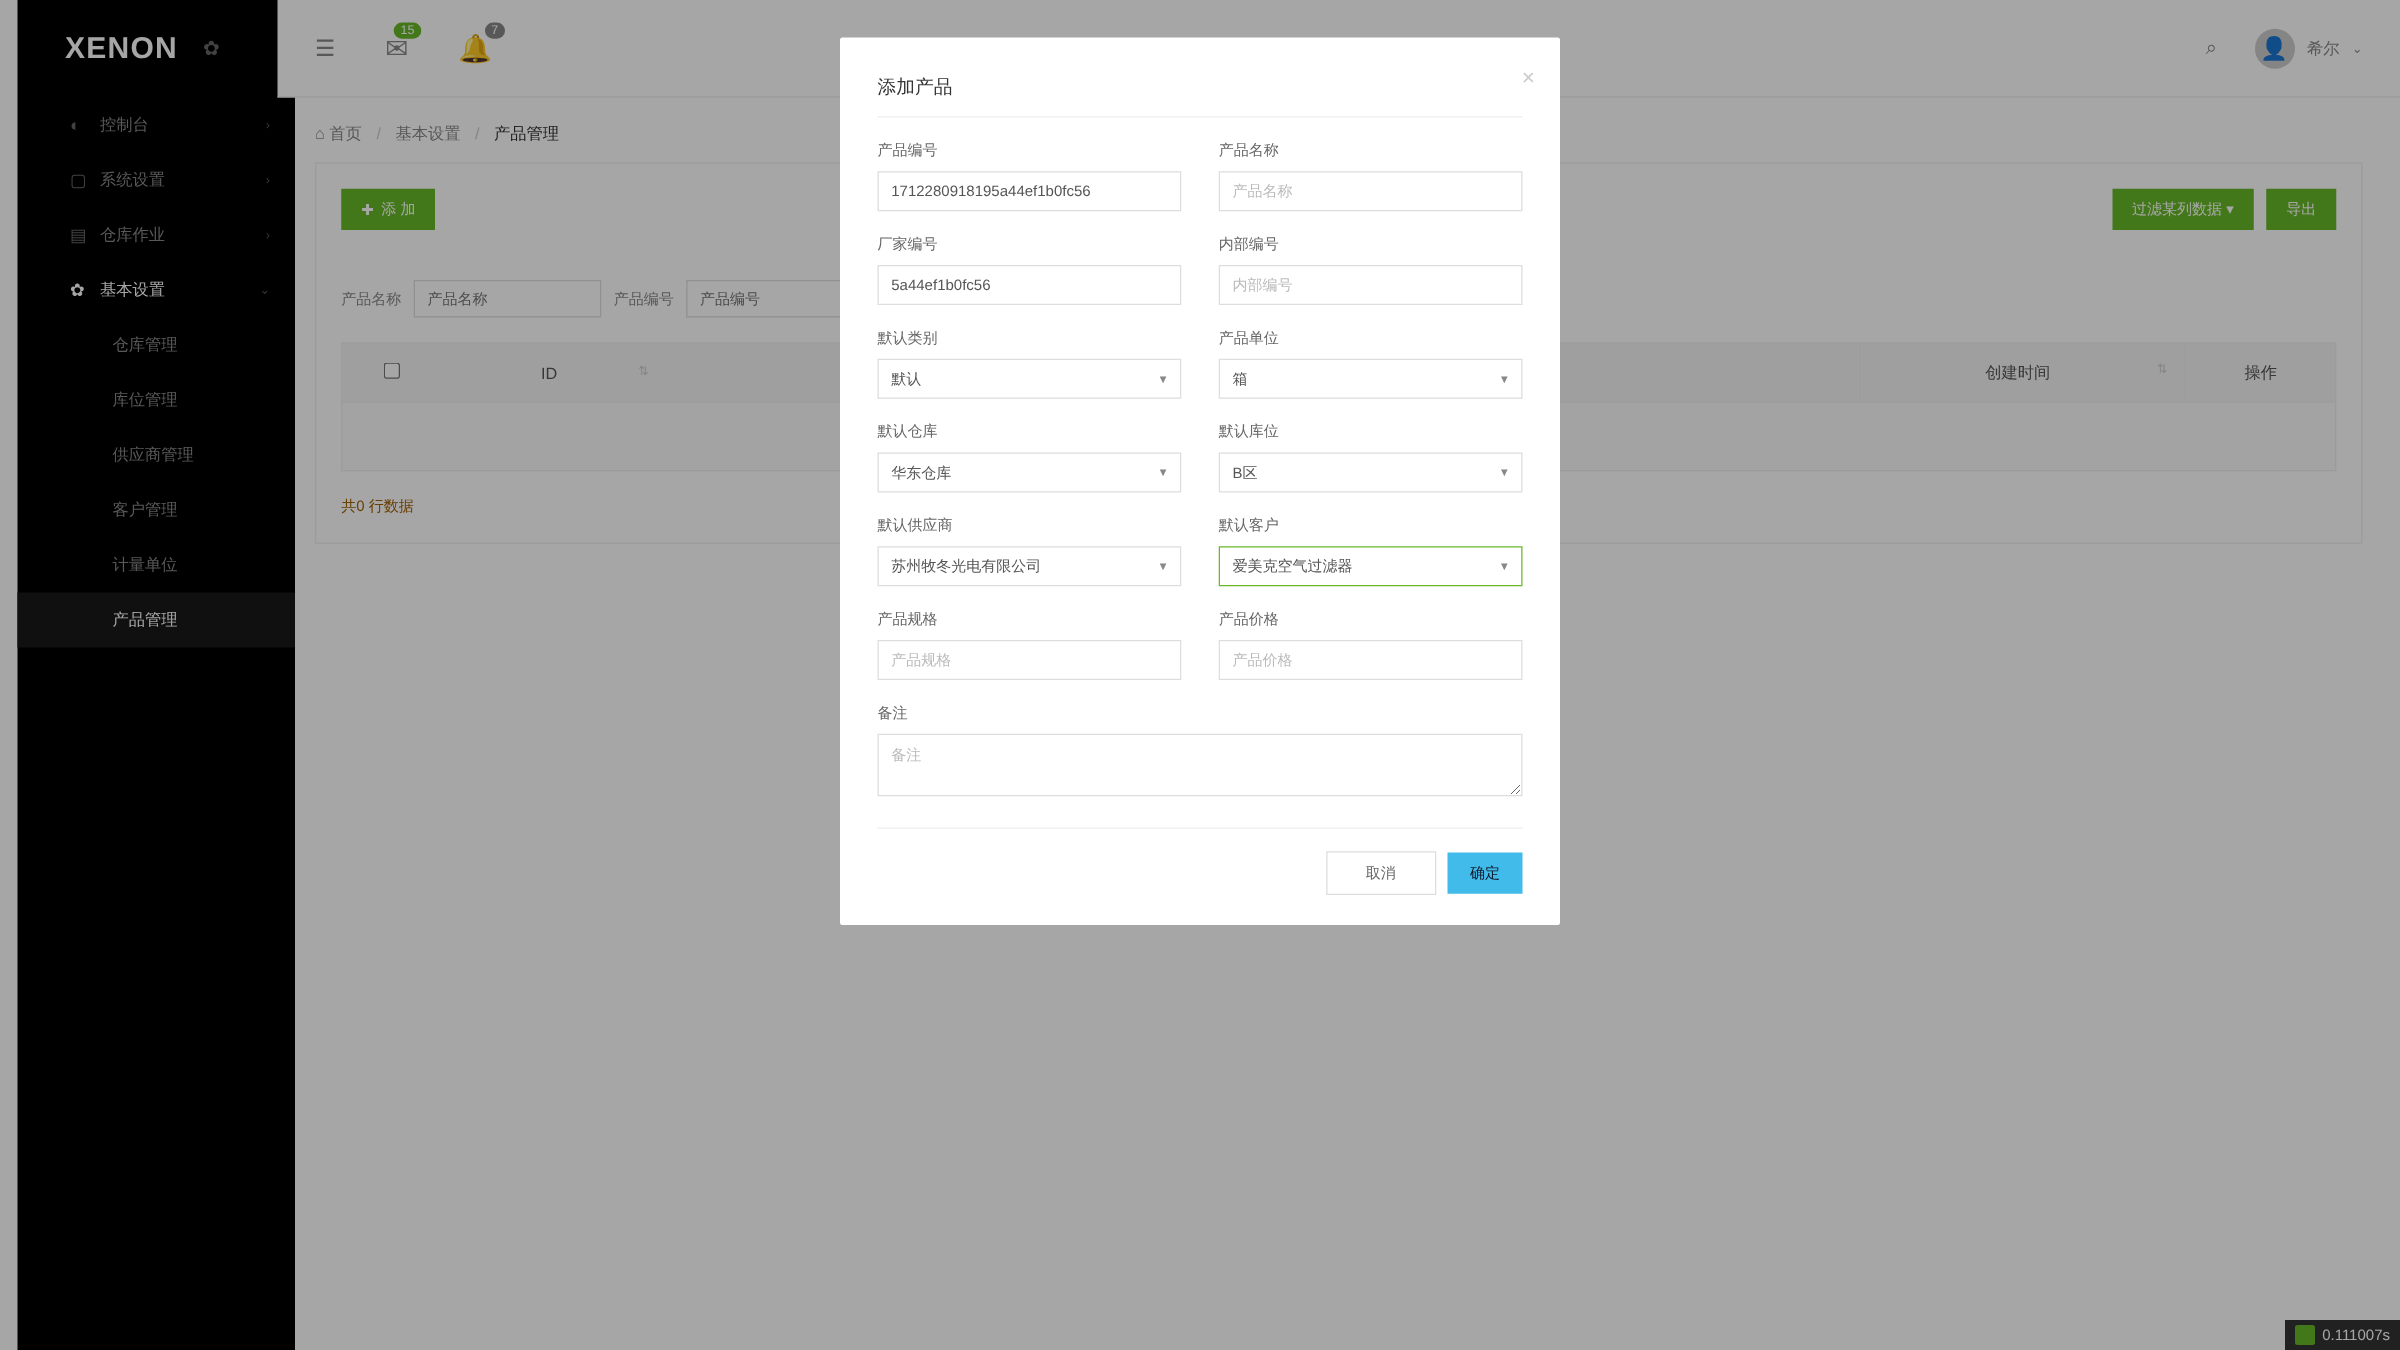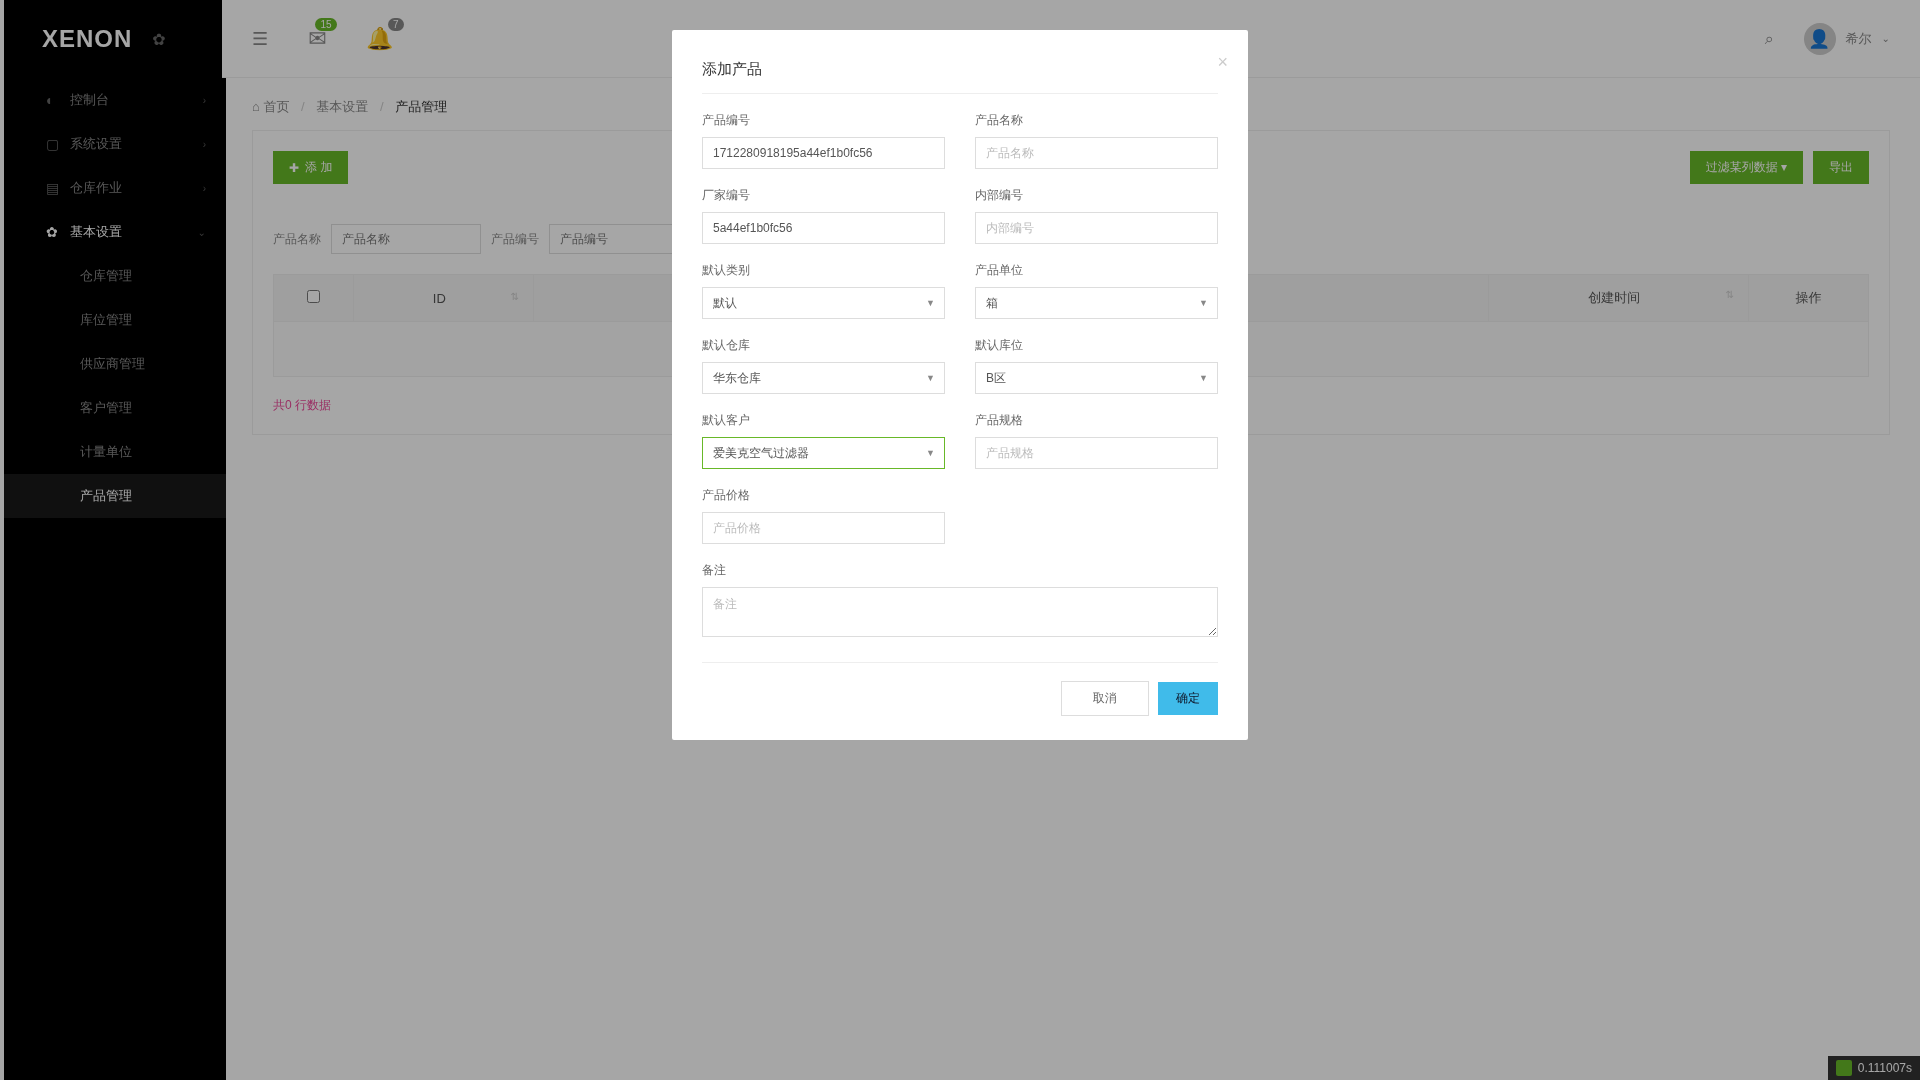--- a/index.html
+++ b/index.html
@@ -1,19 +1,19 @@
 <!DOCTYPE html>
 <html><head>
 <meta charset="utf-8">
 <style>
 * { box-sizing: border-box; margin: 0; padding: 0; }
 body { font-family: "Microsoft YaHei", Arial, sans-serif; font-size: 12px; color: #555; background: #fff; width: 1920px; height: 1080px; overflow: hidden; position: relative; }
 
 
-.sidebar { position: absolute; left: 4px; top: 0; width: 222px; height: 100%; background: #000; color: #999; }
+.sidebar { position: absolute; left: 14px; top: 0; width: 222px; height: 100%; background: #000; color: #999; }
 .logo-area { height: 78px; display: flex; align-items: center; padding-left: 38px; gap: 20px; }
 .logo-text { color: #fff; font-size: 24px; font-weight: bold; letter-spacing: 1px; }
 .gear-small { color: #666; font-size: 16px; }
 .nav-item { display: flex; align-items: center; height: 44px; padding: 0 20px 0 42px; color: #888; font-size: 13px; cursor: pointer; position: relative; }
 .nav-item.active { color: #fff; }
 .nav-item .nav-icon { width: 24px; font-size: 14px; color: #666; }
 .nav-item.active .nav-icon { color: #fff; }
 .nav-item .chevron { position: absolute; right: 20px; font-size: 10px; color: #555; }
 .sub-item { display: flex; align-items: center; height: 44px; padding-left: 76px; color: #888; font-size: 13px; cursor: pointer; }
 .sub-item.active { color: #fff; background: #1a1a1a; }
@@ -41,21 +41,21 @@
 .btn-add { background: #68b828; color: #fff; border: none; padding: 8px 16px; font-size: 12px; cursor: pointer; display: inline-flex; align-items: center; gap: 6px; }
 .btn-filter { background: #68b828; color: #fff; border: none; padding: 8px 16px; font-size: 12px; cursor: pointer; float: right; margin-left: 10px; }
 .clearfix::after { content: ""; display: table; clear: both; }
 .filter-row { margin-top: 40px; display: flex; align-items: center; gap: 10px; }
 .filter-row label { color: #888; font-size: 12px; }
 .filter-row input { border: 1px solid #ddd; padding: 7px 10px; font-size: 12px; width: 150px; color: #aaa; }
 .table { width: 100%; margin-top: 20px; border-collapse: collapse; }
 .table th { background: #f5f5f5; padding: 14px; text-align: center; font-weight: normal; color: #555; font-size: 13px; border: 1px solid #eee; position: relative; }
 .table th .sort { float: right; color: #ccc; font-size: 10px; }
 .table td { padding: 20px; border: 1px solid #eee; background: #fafafa; }
-.table-info { margin-top: 20px; color: #ec4899; font-size: 12px; }
+.table-info { margin-top: 20px; color: #a16207; font-size: 12px; }
 
 
 .overlay { position: absolute; inset: 0; background: rgba(0,0,0,0.35); z-index: 100; }
 .modal { position: absolute; left: 50%; top: 30px; transform: translateX(-50%); width: 576px; background: #fff; z-index: 101; border-radius: 2px; padding: 30px 30px 24px; }
 .modal-title { font-size: 15px; color: #333; margin-bottom: 6px; }
 .modal-close { position: absolute; right: 20px; top: 22px; color: #ccc; font-size: 18px; cursor: pointer; }
 .modal hr { border: none; border-top: 1px solid #eee; margin: 14px 0 18px; }
 .form-grid { display: grid; grid-template-columns: 1fr 1fr; gap: 18px 30px; }
 .form-field { }
 .form-field.full { grid-column: 1 / -1; }
@@ -217,20 +217,24 @@
     </div>
     <div class="form-field">
       <label class="form-label">默认仓库</label>
       <div class="select-wrap"><select class="form-select"><option>华东仓库</option></select></div>
     </div>
     <div class="form-field">
       <label class="form-label">默认库位</label>
       <div class="select-wrap"><select class="form-select"><option>B区</option></select></div>
     </div>
     <div class="form-field">
+      <label class="form-label">默认供应商</label>
+      <div class="select-wrap"><select class="form-select"><option>苏州牧冬光电有限公司</option></select></div>
+    </div>
+    <div class="form-field">
       <label class="form-label">默认客户</label>
       <div class="select-wrap"><select class="form-select highlighted"><option>爱美克空气过滤器</option></select></div>
     </div>
     <div class="form-field">
       <label class="form-label">产品规格</label>
       <input class="form-input" placeholder="产品规格" style="">
     </div>
     <div class="form-field">
       <label class="form-label">产品价格</label>
       <input class="form-input" placeholder="产品价格" style="">

